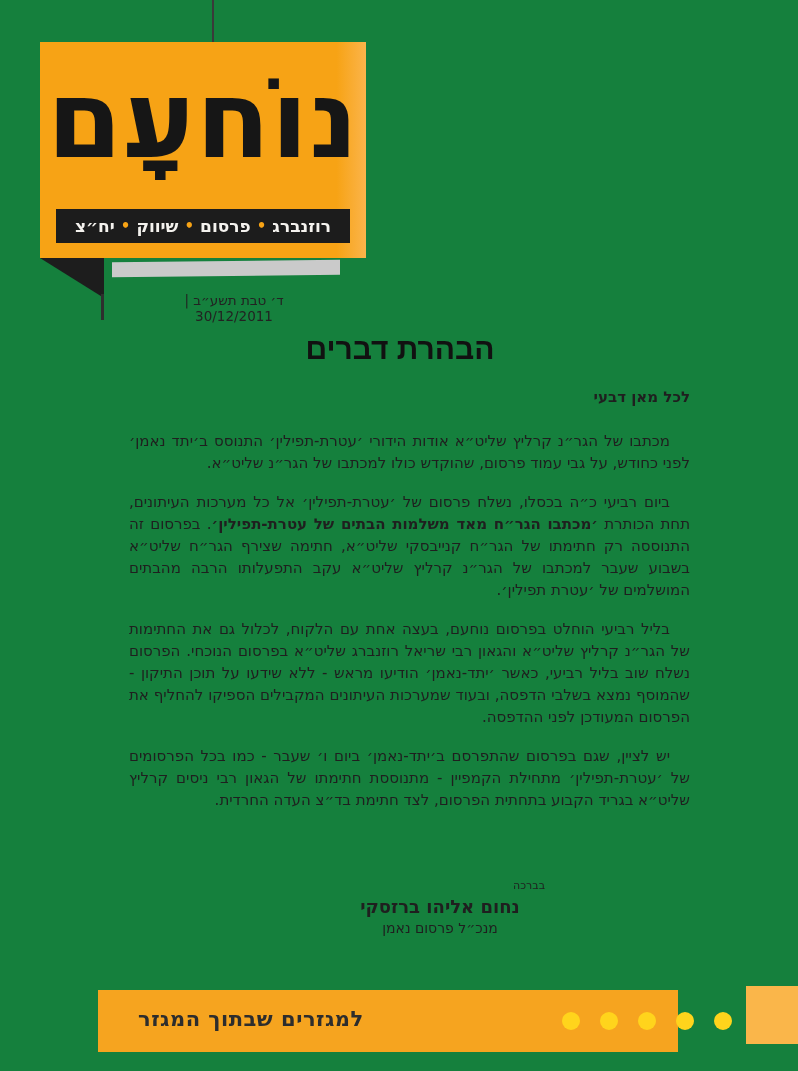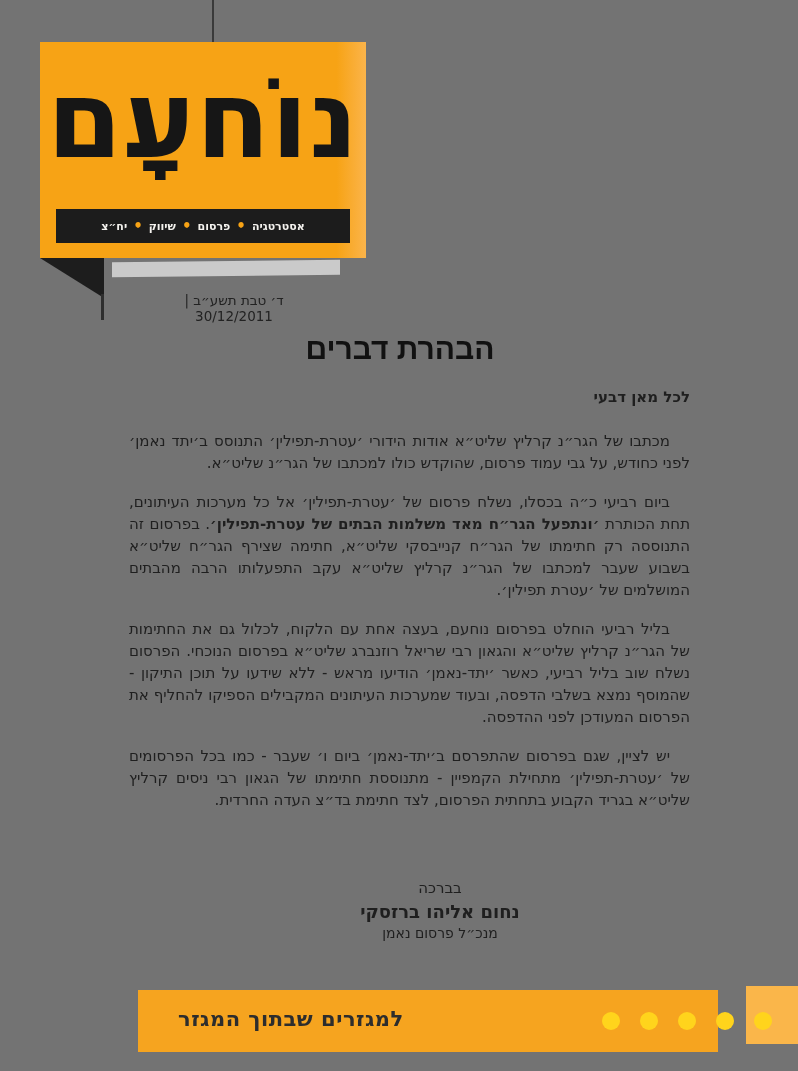--- a/index.html
+++ b/index.html
@@ -1,18 +1,18 @@
 <!DOCTYPE html>
 <html lang="he"><head>
 <meta charset="utf-8">
 <style>
   * { margin:0; padding:0; box-sizing:border-box; }
   body { background:#ffffff; font-family:"DejaVu Sans", sans-serif; }
   .canvas {
-    position:relative; width:798px; height:1071px; background:#737373;
+    position:relative; width:798px; height:1071px; background:#15803d;
     overflow:hidden; margin:0 auto;padding-left:26px;
   }
 
   
   .top-line { position:absolute; left:212px; top:0; width:2px; height:44px; background:#3a3a3a; }
 
   
   .logo-banner {
     position:absolute; left:40px; top:42px; width:326px; height:216px;
     background:linear-gradient(to right,#F7A315 0%,#F7A315 91%,#FBB44B 100%);
@@ -21,21 +21,21 @@
     position:absolute; left:0; right:0; top:2px; text-align:center;
     font-size:108px; line-height:150px; font-weight:bold; color:#161616;
     letter-spacing:1px; direction:rtl;
     font-family:"DejaVu Serif","DejaVu Sans", sans-serif;
   }
   .tagline-bar {
     position:absolute; left:16px; top:167px; width:294px; height:34px;
     background:#1c1c1c; display:flex; flex-direction:row; align-items:center;
     justify-content:center; gap:6px; direction:rtl;
   }
-  .tagline-bar .word { color:#f4f2ee; font-weight:bold; font-size:11px; }
+  .tagline-bar .word { color:#f4f2ee; font-weight:bold; font-size:17px; }
   .tagline-bar .sep { color:#F7A315; font-weight:bold; font-size:15px; line-height:1; }
 
   .banner-fold {
     position:absolute; left:40px; top:258px; width:64px; height:40px;
     background:#1d1d1d; clip-path:polygon(0 0,100% 0,100% 100%);
   }
   .fold-tail { position:absolute; left:101px; top:294px; width:3px; height:26px; background:#2e2e2e; }
   .banner-shadow {
     position:absolute; left:112px; top:261px; width:228px; height:15px;
     background:#cacaca; transform:skewY(-0.6deg);
@@ -57,69 +57,68 @@
   }
   .letter-body .salutation { font-weight:bold; margin-bottom:22px; }
   .letter-body p { margin-bottom:17px; text-indent:20px;margin-left:19px; }
   .letter-body p.no-indent { text-indent:0; }
   .letter-body .bold { font-weight:bold; }
 
   .signature {
     position:absolute; left:335px; top:879px; width:210px; text-align:center;
     direction:rtl; color:#1f1f1f;
   }
-  .signature .closing { font-size:15px; }
+  .signature .closing { font-size:11px;text-align:right; }
   .signature .name { font-size:18px; font-weight:bold; margin-top:4px; }
   .signature .role { font-size:14px; margin-top:3px; }
 
   
   .footer-accent { position:absolute; left:746px; top:986px; width:52px; height:58px; background:#FAB64A; }
   .footer-bar {
     position:absolute; left:98px; top:990px; width:580px; height:62px;
     background:#F6A41F;
-    margin-left:40px;
   }
   .footer-slogan {
     position:absolute; left:40px; top:17px; direction:rtl;
     font-size:21px; font-weight:bold; color:#2d2d2d; letter-spacing:0.5px;
   }
   .footer-dots { position:absolute; left:464px; top:22px; display:flex; gap:20px; }
   .footer-dots .dot { width:18px; height:18px; border-radius:50%; background:#FFD41C; }
 </style>
 </head>
 <body>
 
 <div class="canvas">
 
   <div class="top-line"></div>
 
   <div class="logo-banner">
     <div class="logo-word">נוֹחעָם</div>
     <div class="tagline-bar">
-      <span class="word">אסטרטגיה</span>
+      <span class="word">רוזנברג</span>
       <span class="sep">•</span>
       <span class="word">פרסום</span>
       <span class="sep">•</span>
       <span class="word">שיווק</span>
       <span class="sep">•</span>
       <span class="word">יח״צ</span>
     </div>
   </div>
   <div class="banner-fold"></div>
   <div class="fold-tail"></div>
   <div class="banner-shadow"></div>
 
   <div class="date-line">ד׳ טבת תשע״ב | 30/12/2011</div>
 
   <div class="letter-title">הבהרת דברים</div>
 
   <div class="letter-body">
     <div class="salutation">לכל מאן דבעי</div>
     <p>מכתבו של הגר״נ קרליץ שליט״א אודות הידורי ׳עטרת-תפילין׳ התנוסס ב׳יתד נאמן׳ לפני כחודש, על גבי עמוד פרסום, שהוקדש כולו למכתבו של הגר״נ שליט״א.</p>
-    <p><span>ביום רביעי כ״ה בכסלו, נשלח פרסום של ׳עטרת-תפילין׳ אל כל מערכות העיתונים, תחת הכותרת </span><span class="bold">׳ונתפעל הגר״ח מאד משלמות הבתים של עטרת-תפילין׳</span><span>. בפרסום זה התנוססה רק חתימתו של הגר״ח קנייבסקי שליט״א, חתימה שצירף הגר״ח שליט״א בשבוע שעבר למכתבו של הגר״נ קרליץ שליט״א עקב התפעלותו הרבה מהבתים המושלמים של ׳עטרת תפילין׳.</span></p>
+    <p><span>ביום רביעי כ״ה בכסלו, נשלח פרסום של ׳עטרת-תפילין׳ אל כל מערכות העיתונים, תחת הכותרת </span><span class="bold">׳מכתבו הגר״ח מאד משלמות הבתים של עטרת-תפילין׳</span><span>. בפרסום זה התנוססה רק חתימתו של הגר״ח קנייבסקי שליט״א, חתימה שצירף הגר״ח שליט״א בשבוע שעבר למכתבו של הגר״נ קרליץ שליט״א עקב התפעלותו הרבה מהבתים המושלמים של ׳עטרת תפילין׳.</span></p>
     <p>בליל רביעי הוחלט בפרסום נוחעם, בעצה אחת עם הלקוח, לכלול גם את החתימות של הגר״נ קרליץ שליט״א והגאון רבי שריאל רוזנברג שליט״א בפרסום הנוכחי. הפרסום נשלח שוב בליל רביעי, כאשר ׳יתד-נאמן׳ הודיעו מראש - ללא שידעו על תוכן התיקון - שהמוסף נמצא בשלבי הדפסה, ובעוד שמערכות העיתונים המקבילים הספיקו להחליף את הפרסום המעודכן לפני ההדפסה.</p>
     <p>יש לציין, שגם בפרסום שהתפרסם ב׳יתד-נאמן׳ ביום ו׳ שעבר - כמו בכל הפרסומים של ׳עטרת-תפילין׳ מתחילת הקמפיין - מתנוססת חתימתו של הגאון רבי ניסים קרליץ שליט״א בגריד הקבוע בתחתית הפרסום, לצד חתימת בד״צ העדה החרדית.</p>
   </div>
 
   <div class="signature">
     <div class="closing">בברכה</div>
     <div class="name">נחום אליהו ברזסקי</div>
     <div class="role">מנכ״ל פרסום נאמן</div>
   </div>
 

